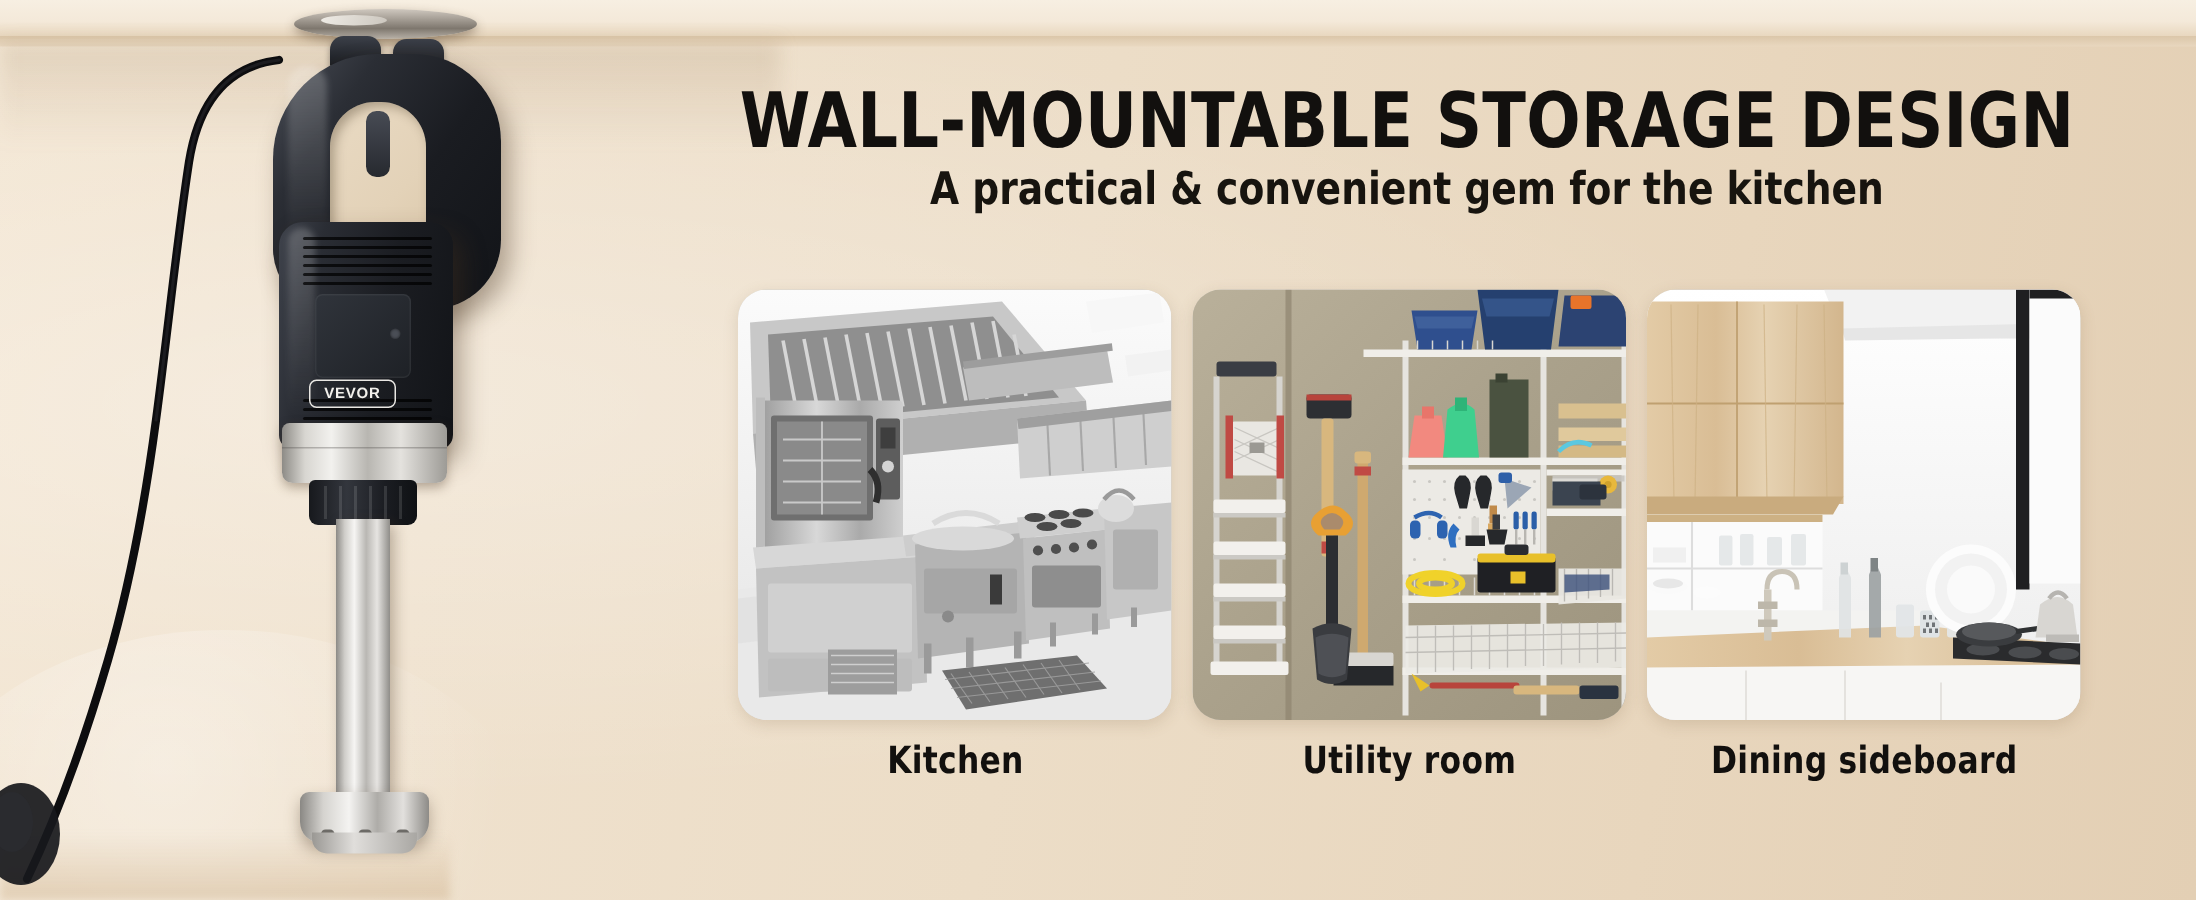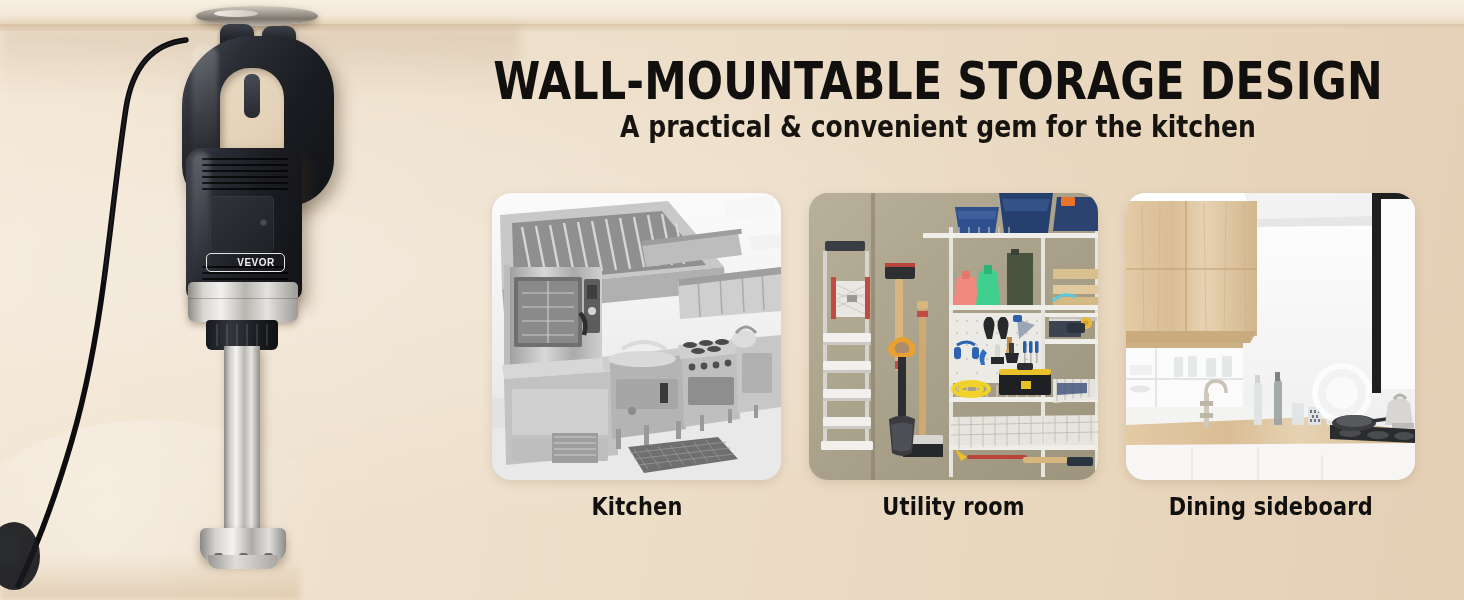--- a/index.html
+++ b/index.html
@@ -120,21 +120,21 @@
     background:linear-gradient(135deg,#30343b 0%,#1e2126 100%);
     box-shadow:inset 0 0 0 1px rgba(255,255,255,.06);
   }
   .panel-dot{
     position:absolute;left:112px;top:219px;width:7px;height:7px;border-radius:50%;
     background:#4a4e56;box-shadow:inset 0 0 2px rgba(0,0,0,.6);
   }
   .logo-badge{
     position:absolute;left:58px;top:253px;width:56px;height:17px;
     border:1.6px solid #e9e7e3;border-radius:5px;
-    display:flex;align-items:center;justify-content:center;padding-left:21px;
+    display:flex;align-items:center;justify-content:center;
   }
   .logo-badge span{
     color:#f2f0ec;font-size:10px;font-weight:700;letter-spacing:.5px;
     font-family:"Liberation Sans", sans-serif;
   }
 
   .collar{
     position:absolute;left:40px;top:282px;width:110px;height:40px;
     border-radius:5px 5px 7px 7px;
     background:linear-gradient(90deg,#8d8b86 0%,#d8d6d1 14%,#f2f1ee 30%,#b8b6b1 52%,#e4e2de 72%,#9d9b96 100%);
@@ -188,21 +188,21 @@
     text-align:center;color:#17140f;
     font-family:"Liberation Sans Narrow","DejaVu Sans Condensed","Liberation Sans",sans-serif;
     font-weight:700;font-size:30px;line-height:1.1;
     transform:scaleX(.93);transform-origin:50% 50%;
     white-space:nowrap;
   }
 
   
   .gallery{
     position:absolute;left:492px;top:193px;width:926px;height:330px;
-    display:flex;gap:28px;
+    display:flex;gap:14px;
   }
   .card{width:289px;display:flex;flex-direction:column;align-items:center;}
   .thumb{
     width:289px;height:287px;border-radius:19px;overflow:hidden;position:relative;
     box-shadow:0 3px 10px rgba(120,95,60,.18);
     background:#cfcbc4;
   }
   .thumb svg{display:block;width:100%;height:100%;}
   .caption{
     margin-top:12px;color:#12100e;

